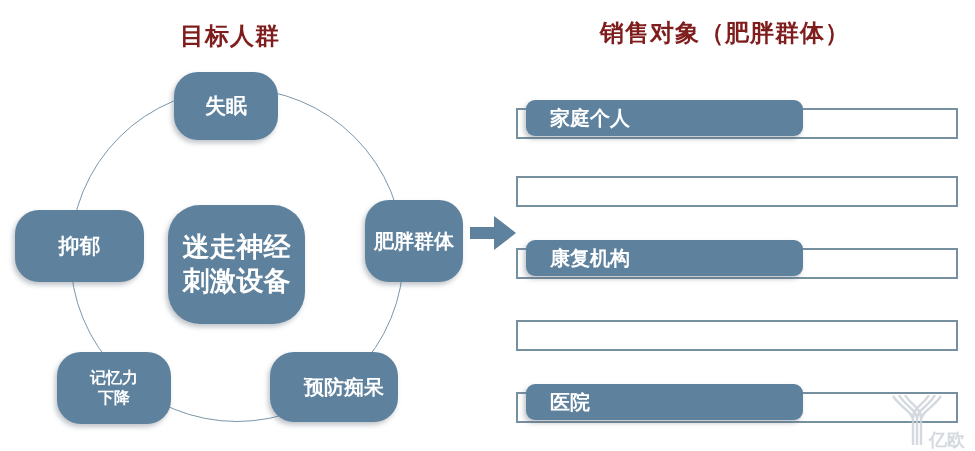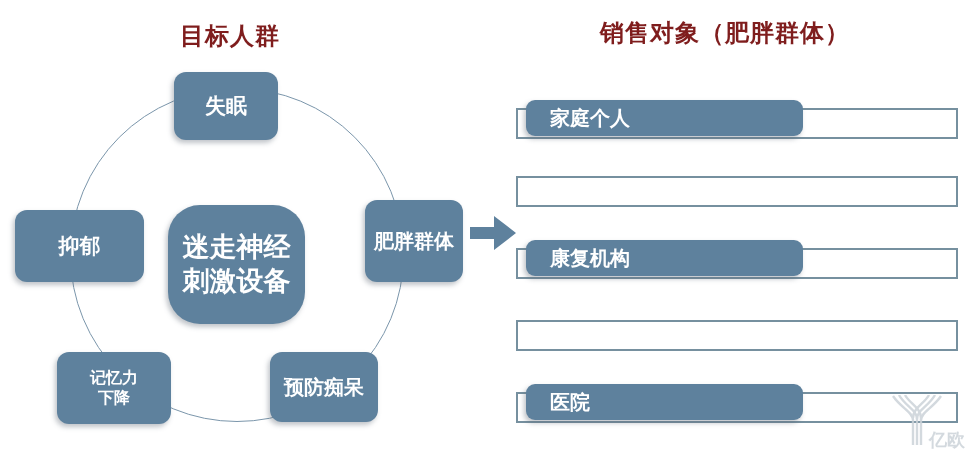--- a/index.html
+++ b/index.html
@@ -14,30 +14,30 @@
   .title-left{left:110px;top:20px;width:240px;}
   .title-right{left:520px;top:17px;width:410px;}
 
   .cycle-circle{
     position:absolute;left:70px;top:88px;width:332px;height:332px;
     border:1.5px solid #7b96ab;border-radius:50%;
   }
   .node{
     position:absolute;background:#5e819d;color:#ffffff;font-weight:bold;
     display:flex;align-items:center;justify-content:center;text-align:center;
-    border-radius:12px;white-space:pre-line;
+    border-radius:24px;white-space:pre-line;
     box-shadow:-2px 3px 5px rgba(90,100,112,.38);
     line-height:1.25;
   }
   .node-insomnia   {left:174px;top:72px; width:104px;height:68px;font-size:21px;}
   .node-depression {left:15px; top:210px;width:129px;height:72px;font-size:21px;}
   .node-center     {left:168px;top:205px;width:137px;height:119px;font-size:27px;border-radius:32px;}
   .node-obese      {left:365px;top:200px;width:98px; height:82px;font-size:20px;}
   .node-memory     {left:57px; top:352px;width:114px;height:72px;font-size:16px;}
-  .node-dementia   {left:270px;top:352px;width:108px;height:70px;font-size:20px;}
+  .node-dementia   {left:270px;top:352px;width:108px;height:70px;font-size:20px;padding-left:20px;}
 
   .big-arrow{position:absolute;left:470px;top:213px;width:48px;height:40px;}
 
   .r-item{position:absolute;left:516px;width:442px;height:42px;}
   .r-item-1{top:100px;padding-left:20px;}  .r-item-2{top:168px;} .r-item-3{top:240px;}
   .r-item-4{top:312px;} .r-item-5{top:384px;}
   .r-outline{
     position:absolute;left:0;top:8px;width:438px;height:27px;
     border:2px solid #76909f;background:#ffffff;z-index:1;
   }

